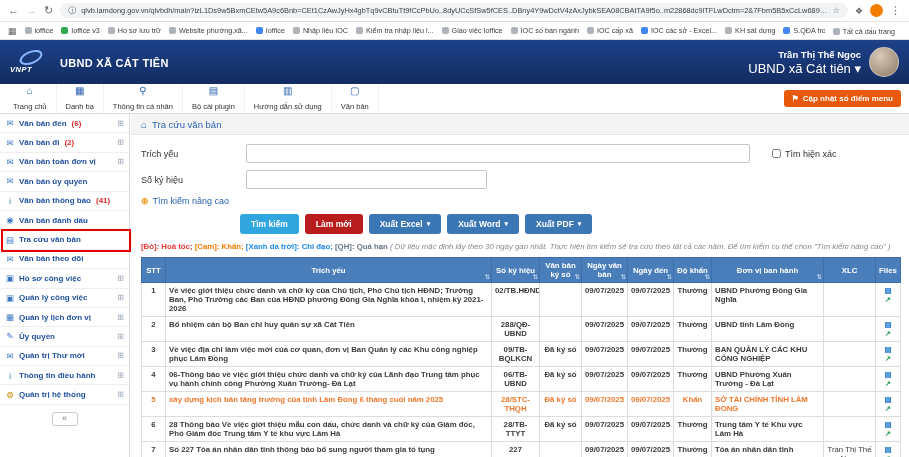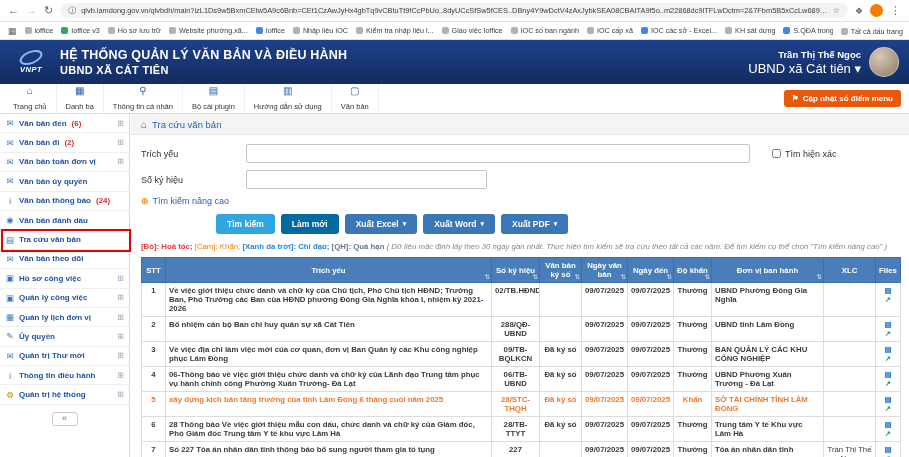--- a/index.html
+++ b/index.html
@@ -22,28 +22,28 @@
 
   
   .bookmarks{position:absolute;left:0;top:22px;width:100%;height:18px;background:#fff;
              border-bottom:1px solid #e0e0e0;display:flex;align-items:center;gap:8px;
              padding:0 8px;box-sizing:border-box;overflow:hidden;}
   .apps{font-size:9px;color:#5f6368;}
   .bm{display:flex;align-items:center;gap:3px;font-size:7.2px;color:#3c4043;white-space:nowrap;}
   .fav{width:7px;height:7px;border-radius:2px;background:#aeb3b9;display:inline-block;flex:none;}
   .fav.green{background:#34a853;}
   .fav.blue{background:#4285f4;}
-  .bm-right{position:absolute;right:6px;top:0;height:18px;display:flex;align-items:center;gap:3px;
+  .bm-right{position:absolute;right:14px;top:0;height:18px;display:flex;align-items:center;gap:3px;
             font-size:7.2px;color:#3c4043;background:#fff;padding-left:8px;}
 
   
   .app-header{position:absolute;left:0;top:40px;width:100%;height:44px;
               background:linear-gradient(180deg,#1d4189 0%,#132c61 100%);display:flex;
               align-items:center;padding:0 10px;box-sizing:border-box;}
-  .logo{width:42px;color:#fff;text-align:center;flex:none;}
+  .logo{width:42px;color:#fff;text-align:left;flex:none;}
   .swoosh{width:20px;height:9px;border:2px solid #8ab6ff;border-radius:50%;
           transform:rotate(-22deg);margin:0 auto 1px;}
   .vnpt{font-size:7.5px;font-weight:bold;font-style:italic;letter-spacing:.5px;}
   .titles{margin-left:8px;color:#fff;min-width:0;}
   .t1{font-size:12.5px;font-weight:bold;letter-spacing:.2px;white-space:nowrap;}
   .t2{font-size:11px;font-weight:bold;margin-top:2px;letter-spacing:.3px;}
   .user{margin-left:auto;display:flex;align-items:center;gap:8px;color:#fff;}
   .utx{text-align:right;}
   .nm{font-size:9.5px;font-weight:bold;white-space:nowrap;}
   .un{font-size:13px;margin-top:1px;white-space:nowrap;}
@@ -88,30 +88,30 @@
   .form{position:relative;padding:9px 10px 0;}
   .frow{display:flex;align-items:center;margin-bottom:7px;}
   .flabel{width:105px;font-size:9px;color:#333;flex:none;}
   .tinput{height:15px;border:1px solid #c5c5c5;border-radius:2px;flex:none;font-family:inherit;}
   .in-summary{width:498px;}
   .in-symbol{width:235px;}
   .exact{margin-left:22px;display:flex;align-items:center;gap:4px;font-size:9px;color:#333;}
   .exact input{width:9px;height:9px;margin:0;}
   .adv{display:flex;align-items:center;gap:4px;font-size:9px;color:#2a62ae;margin:1px 0 8px;cursor:pointer;}
   .ai{color:#f59a23;font-size:9px;font-weight:bold;}
-  .btnrow{display:flex;gap:6px;margin-left:75px;margin-bottom:8px;}
+  .btnrow{display:flex;gap:6px;margin-left:99px;margin-bottom:8px;}
   .btn{border:none;border-radius:3px;color:#fff;font-size:8.5px;font-weight:bold;
        padding:5px 11px;display:flex;align-items:center;gap:4px;font-family:inherit;cursor:pointer;}
   .btn.search{background:#31a5dd;}
-  .btn.reset{background:#0369a1;}
+  .btn.reset{background:#b91c1c;}
   .btn.export{background:#3b76b5;}
   .caret{font-size:7px;}
   .legend{font-size:7.8px;margin:0 0 6px;white-space:nowrap;overflow:hidden;}
   .lg-red{color:#e53935;font-weight:bold;}
-  .lg-orange{color:#f57c00;font-weight:normal;}
+  .lg-orange{color:#f57c00;font-weight:bold;}
   .lg-blue{color:#1e88e5;font-weight:bold;margin-top:32px;}
   .lg-gray{color:#667788;font-weight:bold;}
   .lg-note{color:#888;font-style:italic;}
 
   
   .doc-table{border-collapse:collapse;table-layout:fixed;width:759px;margin:0 10px;}
   .doc-table th{background:#4a7ebb;color:#fff;border:1px solid #3d6ea8;padding:3px 2px;
                 font-size:7.8px;text-align:center;vertical-align:middle;position:relative;}
   .sort{position:absolute;right:1px;bottom:1px;font-size:6.5px;color:#cfe0f5;font-weight:normal;}
   .doc-table td{border:1px solid #ddd;padding:3px 3px;vertical-align:top;color:#3a3a3a;
@@ -200,21 +200,20 @@
         <span>Tất cả dấu trang</span>
       </span>
   </div>
 
   <div class="app-header">
     <div class="logo">
       <div class="swoosh"></div>
       <div class="vnpt">VNPT</div>
     </div>
     <div class="titles">
-      <div class="t1">HỆ THỐNG QUẢN LÝ VĂN BẢN VÀ ĐIỀU HÀNH</div>
       <div class="t2">UBND XÃ CÁT TIÊN</div>
     </div>
     <div class="user">
       <div class="utx">
         <div class="nm">Trần Thị Thế Ngọc</div>
         <div class="un"><span>UBND xã Cát tiên</span> <span>▾</span></div>
       </div>
       <div class="avatar"></div>
     </div>
   </div>
@@ -271,21 +270,21 @@
       </div>
     <div class="sb-item">
         <span class="si">✉</span>
         <span class="sl">Văn bản ủy quyền</span>
         <span class="sc"></span>
         <span class="se"></span>
       </div>
     <div class="sb-item">
         <span class="si">ℹ</span>
         <span class="sl">Văn bản thông báo</span>
-        <span class="sc">(24)</span>
+        <span class="sc">(41)</span>
         <span class="se"></span>
       </div>
     <div class="sb-item">
         <span class="si">◉</span>
         <span class="sl">Văn bản đánh dấu</span>
         <span class="sc"></span>
         <span class="se"></span>
       </div>
     <div class="sb-item">
         <span class="si">▤</span>

